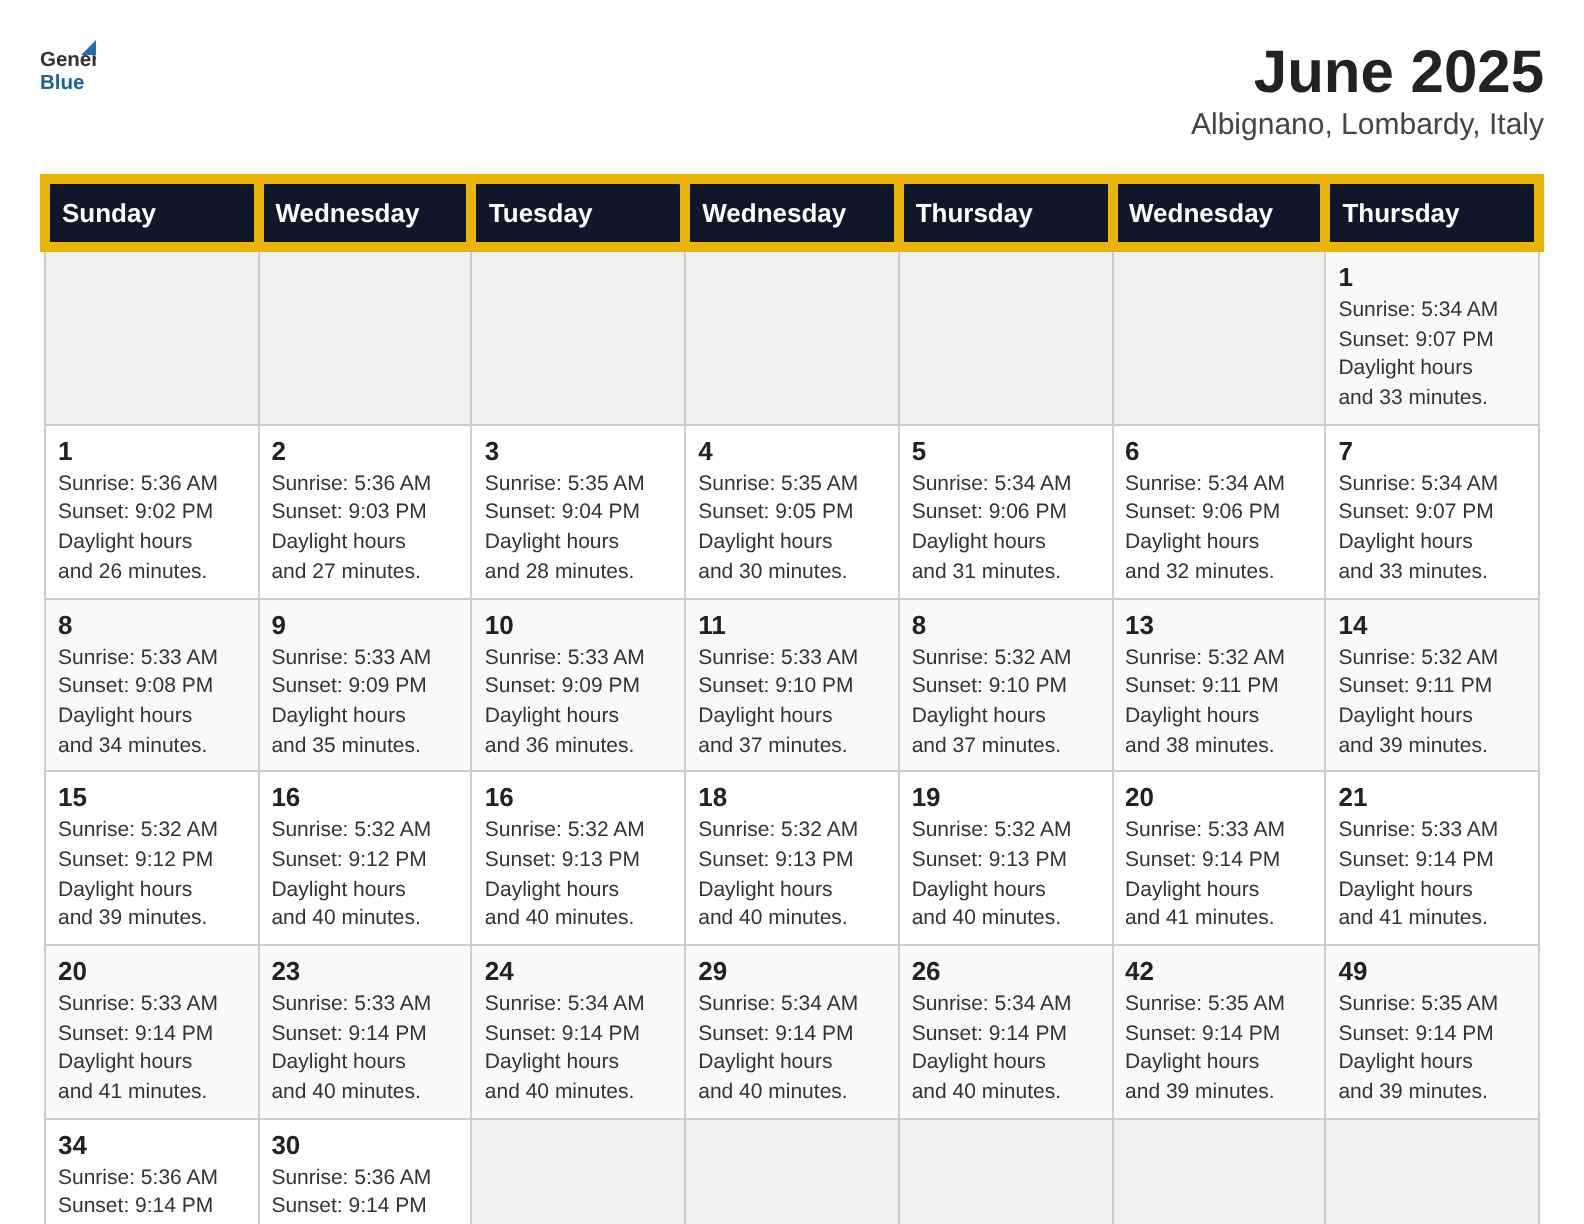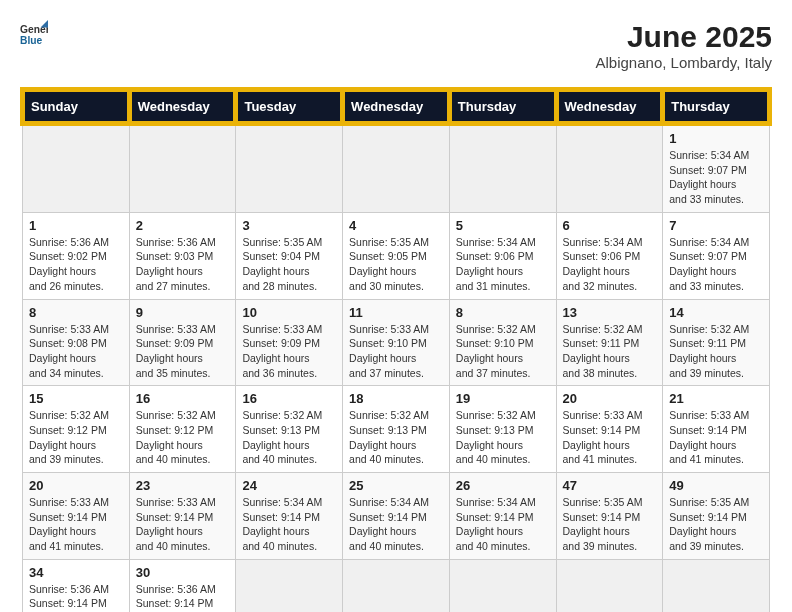--- a/index.html
+++ b/index.html
@@ -341,39 +341,39 @@
         <td>
         <span class="day-number">24</span>
         <div class="day-info">
           Sunrise: 5:34 AM<br>
           Sunset: 9:14 PM<br>
           Daylight hours<br>
           and 40 minutes.
         </div>
       </td>
         <td>
-        <span class="day-number">25</span>
+        <span class="day-number">29</span>
         <div class="day-info">
           Sunrise: 5:34 AM<br>
           Sunset: 9:14 PM<br>
           Daylight hours<br>
           and 40 minutes.
         </div>
       </td>
         <td>
         <span class="day-number">26</span>
         <div class="day-info">
           Sunrise: 5:34 AM<br>
           Sunset: 9:14 PM<br>
           Daylight hours<br>
           and 40 minutes.
         </div>
       </td>
         <td>
-        <span class="day-number">47</span>
+        <span class="day-number">42</span>
         <div class="day-info">
           Sunrise: 5:35 AM<br>
           Sunset: 9:14 PM<br>
           Daylight hours<br>
           and 39 minutes.
         </div>
       </td>
         <td>
         <span class="day-number">49</span>
         <div class="day-info">

